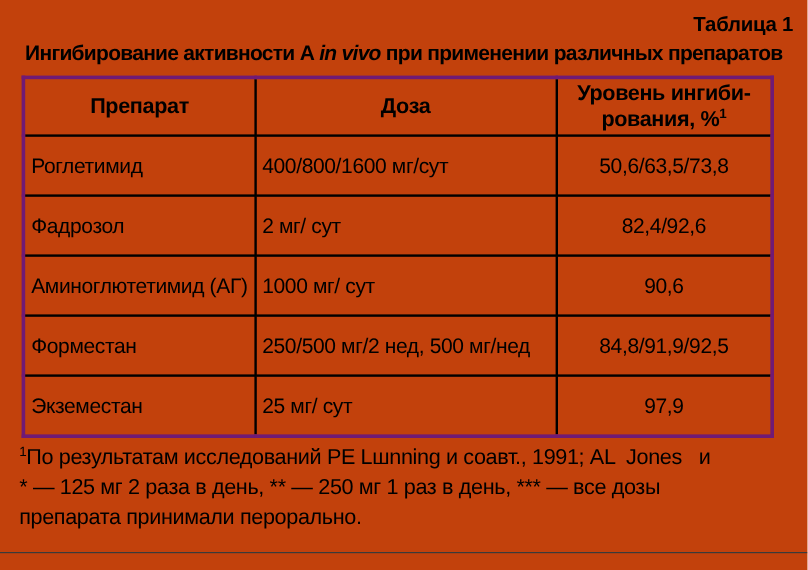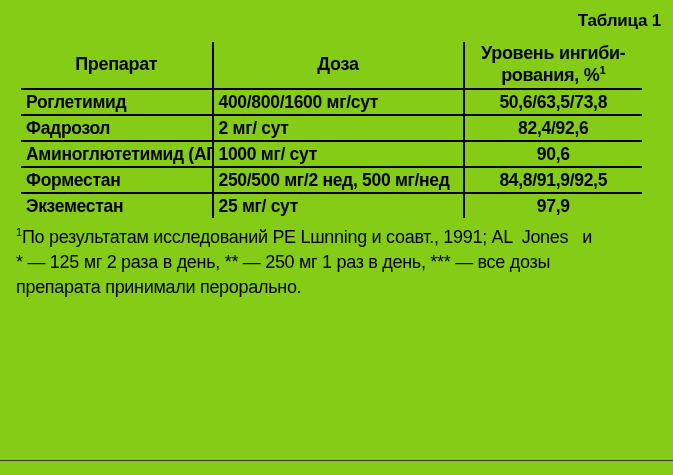--- a/index.html
+++ b/index.html
@@ -4,21 +4,21 @@
 <style>
   html, body {
     margin: 0;
     padding: 0;
     background: #ffffff;
   }
   .page {
     position: relative;
     width: 673px;
     height: 475px;
-    background: #84cc16;
+    background: #c2410c;
     color: #000000;
     font-family: "Liberation Sans", sans-serif;
     overflow: hidden;
   }
   .table-label {
     padding-top: 11px;
     padding-right: 12px;
     text-align: right;
     font-size: 17px;
     font-weight: bold;
@@ -32,44 +32,43 @@
     font-stretch: condensed;
     letter-spacing: -0.6px;
     white-space: nowrap;
   }
   .subtitle em { font-style: italic; }
   table.data-table {
     margin: 8px 0 0 18px;
     width: 624px;
     border-collapse: collapse;
     table-layout: fixed;
-    border: 3px solid #84cc16;
+    border: 3px solid #701a75;
   }
   .data-table th, .data-table td {
     border: 2px solid #000000;
     overflow: hidden;
     white-space: nowrap;
   }
   .data-table th {
     font-size: 18px;
     font-weight: bold;
     text-align: center;
     vertical-align: middle;
     height: 44px;
     line-height: 1.2;
     letter-spacing: -0.3px;
     padding: 1px 2px;
   }
   .data-table td {
     font-size: 17.5px;
     height: 24px;
-    padding: 0 5px;
+    padding: 12px 5px;
     letter-spacing: -0.3px;
     vertical-align: middle;
-    font-weight: bold;
   }
   .data-table td.level { text-align: center; }
   .col-drug  { width: 193px; }
   .col-dose  { width: 251px; }
   .col-level { width: 180px; }
   sup {
     font-size: 62%;
     vertical-align: super;
     line-height: 0;
   }
@@ -90,20 +89,21 @@
     background: #3a3a3a;
   }
 </style>
 </head>
 <body>
 
 <div class="page">
 
   <div class="table-label">Таблица 1</div>
 
+  <div class="subtitle"><span>Ингибирование активности А </span><em>in vivo</em><span> при применении различных препаратов</span></div>
 
   <table class="data-table">
     <colgroup>
       <col class="col-drug">
         <col class="col-dose">
         <col class="col-level">
     </colgroup>
     <thead>
       <tr>
         <th>Препарат</th>

